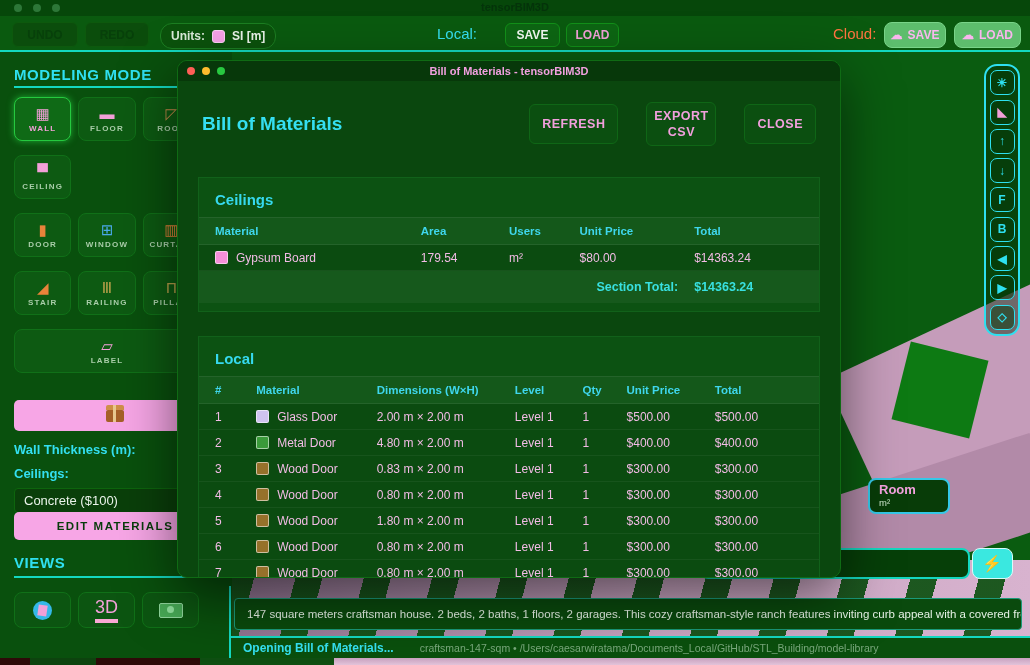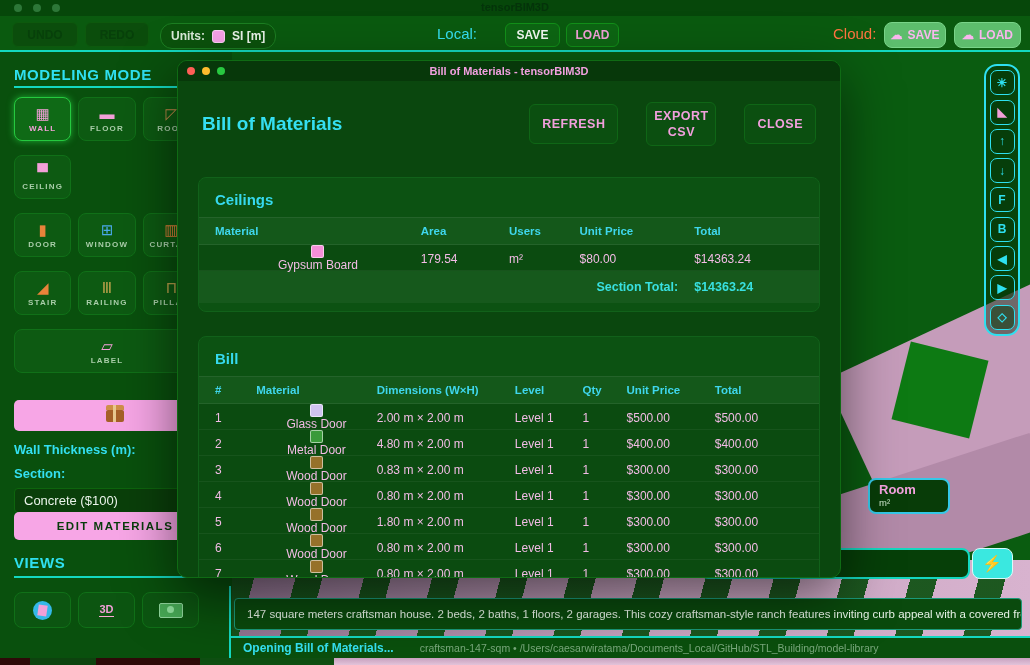--- a/index.html
+++ b/index.html
@@ -69,21 +69,21 @@
               border:1px solid #0d650d;border-radius:4px;color:#eaf3ea;font-size:13px;
               display:flex;align-items:center;padding-left:9px;box-sizing:border-box;cursor:pointer;}
   .edit-btn{position:absolute;left:14px;top:460px;width:202px;height:28px;background:#f7a6e6;border:none;
             border-radius:5px;color:#073c0b;font-weight:bold;font-size:11.5px;letter-spacing:1.5px;cursor:pointer;}
   #views-header{top:502px;} #views-rule{top:524px;}
   .views-row{position:absolute;left:14px;top:540px;display:flex;gap:7px;}
   .view-btn{width:57px;height:36px;background:#0c5511;border:1px solid #107018;border-radius:8px;
             display:flex;align-items:center;justify-content:center;cursor:pointer;box-sizing:border-box;}
   .plan-ic{width:19px;height:19px;border-radius:50%;background:#35b8e8;position:relative;}
   .plan-ic::after{content:"";position:absolute;left:5px;top:4px;width:9px;height:11px;background:#f2a0d8;transform:rotate(8deg);}
-  .v3d{color:#f2a0d8;font-weight:bold;font-size:11px;border-bottom:1px solid #f9a8d4;padding-bottom:1px;}
+  .v3d{color:#f2a0d8;font-weight:normal;font-size:18px;border-bottom:4px solid #f9a8d4;padding-bottom:1px;}
   .bill-ic{width:22px;height:13px;background:#47a855;border:1px solid #8fd49b;border-radius:2px;position:relative;}
   .bill-ic::after{content:"";position:absolute;left:7px;top:2px;width:7px;height:7px;border-radius:50%;background:#8fdd9b;}
   
   .right-toolbar{position:absolute;left:984px;top:64px;width:36px;height:272px;z-index:6;
       border:2px solid #2ee0f0;border-radius:13px;background:rgba(4,42,7,.45);box-sizing:border-box;
       display:flex;flex-direction:column;align-items:center;justify-content:space-evenly;}
   .rt-btn{width:25px;height:25px;border:1.5px solid #2ee0f0;border-radius:7px;color:#2ee0f0;
       font-size:12px;font-weight:bold;display:flex;align-items:center;justify-content:center;
       background:rgba(5,55,9,.5);cursor:pointer;box-sizing:border-box;}
   .rt-btn.pink{color:#f2a0d8;}
@@ -116,31 +116,31 @@
   .modal-titlebar{height:20px;background:#07380a;display:flex;align-items:center;position:relative;}
   .m-dots{display:flex;gap:7px;margin-left:9px;}
   .m-dots span{width:8px;height:8px;border-radius:50%;}
   .m-title{position:absolute;left:0;right:0;text-align:center;color:#f2a0e0;font-size:11px;font-weight:bold;}
   .modal-header{height:86px;display:flex;align-items:center;padding:0 24px;}
   .m-heading{color:#35dff2;font-size:19px;font-weight:bold;}
   .m-actions{margin-left:auto;display:flex;align-items:center;gap:28px;}
   .mbtn{background:#0b4f10;border:1px solid #0f6616;border-radius:6px;color:#f2a0dd;font-weight:bold;
       font-size:12.5px;letter-spacing:.5px;padding:12px 12px;cursor:pointer;font-family:inherit;}
   .mbtn.export{width:70px;padding:5px 6px;line-height:1.3;text-align:center;}
-  .panel{margin:10px 20px 24px;background:#0c5212;border:1px solid #11611a;border-radius:8px;
+  .panel{margin:10px 20px 24px;background:#0c5212;border:1px solid #11611a;border-radius:0;
       overflow:hidden;box-sizing:border-box;}
   .panel-title{padding:13px 16px 9px;color:#36d9ee;font-weight:bold;font-size:15px;}
   .tgrid{display:grid;align-items:center;padding:0 16px;}
   .cols-ceil{grid-template-columns:35% 15% 12% 19.5% 18.5%;}
   .cols-doors{grid-template-columns:7% 20.5% 23.5% 11.5% 7.5% 15% 15%;}
   .thead{height:26px;background:rgba(255,255,255,.035);border-top:1px solid rgba(255,255,255,.07);
       border-bottom:1px solid rgba(255,255,255,.07);color:#3fd6ec;font-size:11.5px;font-weight:bold;}
   .trow{height:25px;background:rgba(0,0,0,.08);border-bottom:1px solid rgba(255,255,255,.05);
       color:#f3bce6;font-size:12px;}
-  .mat-cell{display:flex;align-items:center;gap:0;flex-direction:column;}
+  .mat-cell{display:flex;align-items:center;gap:8px;}
   .swatch{width:11px;height:11px;border-radius:2px;border:1px solid rgba(255,255,255,.55);flex:none;}
   .tfoot{height:32px;background:rgba(255,255,255,.045);color:#38e0e0;font-weight:bold;font-size:12.5px;}
   .tfoot .ft-label{grid-column:4;text-align:right;padding-right:16px;}
   .tfoot .ft-value{grid-column:5;}
   .pad-bottom{height:8px;}
 </style>
 </head>
 <body>
 
 <div id="app">
@@ -230,21 +230,21 @@
         <div class="tool-btn wide">
           <span class="tool-icon" style="color: rgb(242, 160, 216);">▱</span>
           <span class="tool-label">LABEL</span>
         </div>
       </div>
 
     <button class="furn-btn">
       <span class="box-icon"></span>
     </button>
     <div class="side-lbl" id="wall-thickness-label">Wall Thickness (m):</div>
-    <div class="side-lbl" id="material-label">Section:</div>
+    <div class="side-lbl" id="material-label">Ceilings:</div>
     <div class="mat-select">Concrete ($100)</div>
     <button class="edit-btn">EDIT MATERIALS</button>
     <div class="side-h" id="views-header">VIEWS</div>
     <div class="side-rule" id="views-rule"></div>
     <div class="views-row" id="views-row">
         <button class="view-btn">
           <span class="plan-ic"></span>
         </button>
         <button class="view-btn">
           <span class="v3d">3D</span>
@@ -332,21 +332,21 @@
           </div>
         </div>
       <div class="tgrid tfoot cols-ceil">
         <span class="ft-label">Section Total:</span>
         <span class="ft-value">$14363.24</span>
       </div>
       <div class="pad-bottom"></div>
     </div>
 
     <div class="panel">
-      <div class="panel-title">Bill</div>
+      <div class="panel-title">Local</div>
       <div class="tgrid thead cols-doors" id="doors-head">
           <span>#</span>
           <span>Material</span>
           <span>Dimensions (W×H)</span>
           <span>Level</span>
           <span>Qty</span>
           <span>Unit Price</span>
           <span>Total</span>
         </div>
       <div id="doors-body">

